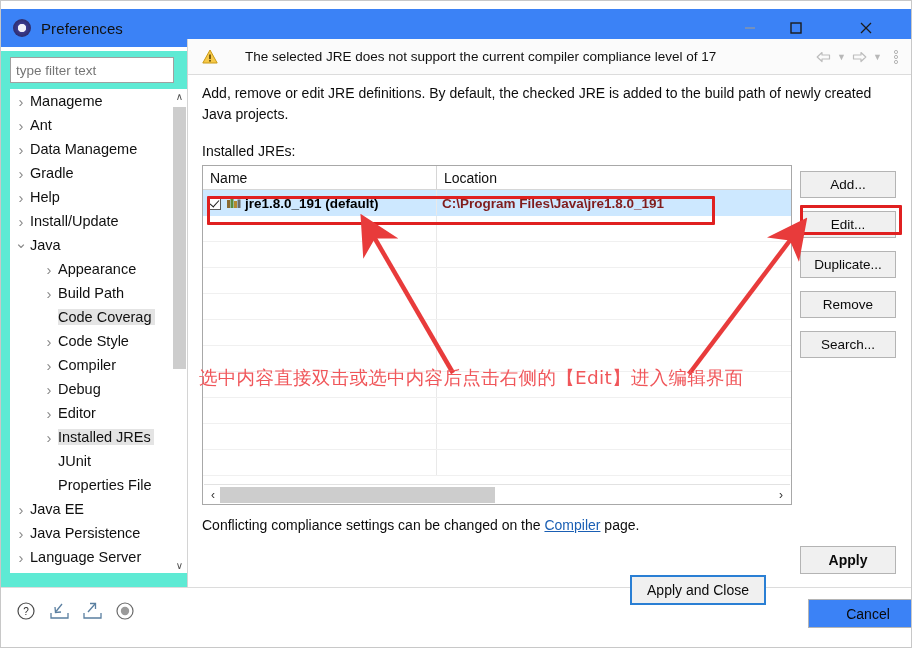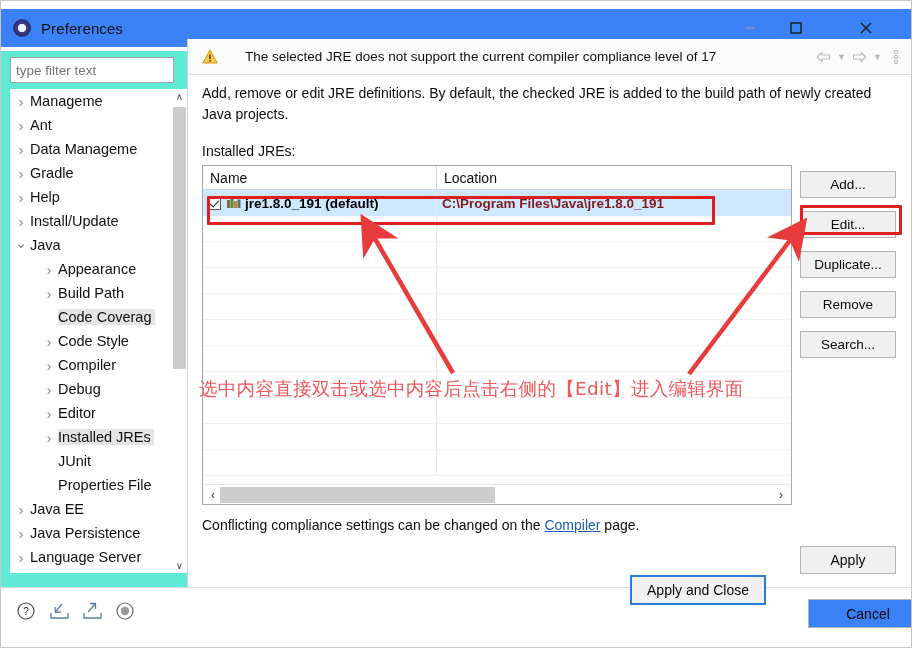--- a/index.html
+++ b/index.html
@@ -257,21 +257,21 @@
   #conflict {
     position: absolute; left: 14px; top: 478px;
     font-size: 14px; color: #0d0d0d;
   }
   #conflict a { color: #1a5fb4; text-decoration: underline; }
   #apply-btn {
     position: absolute; left: 612px; top: 507px;
     width: 96px; height: 28px;
     background: #f0f0f0; border: 1px solid #b4b4b4;
     font-size: 14px; color: #0a0a0a;
-    display: flex; align-items: center; justify-content: center;
+    display: flex; align-items: center; justify-content: center; font-weight: bold;
   }
 
   
   #footer {
     position: absolute; left: 0; top: 586px;
     width: 910px; height: 60px;
     background: #ffffff;
     border-top: 1px solid #dcdcdc;
   }
   #footer-icons {
@@ -303,21 +303,21 @@
     pointer-events: none;
   }
   .hl-box {
     position: absolute;
     border: 3px solid #e02020;
     border-radius: 1px;
   }
   #hl-row { left: 206px; top: 195px; width: 508px; height: 29px; }
   #hl-edit { left: 799px; top: 204px; width: 102px; height: 30px; }
   #annot-text {
-    position: absolute; left: 198px; top: 375px;
+    position: absolute; left: 198px; top: 364px;
     font-size: 18.5px;
     font-family: "DejaVu Sans", "Liberation Sans", sans-serif;
     color: #f0565a;
     white-space: nowrap;
     letter-spacing: .3px;
   }
 </style>
 </head>
 <body>
 

